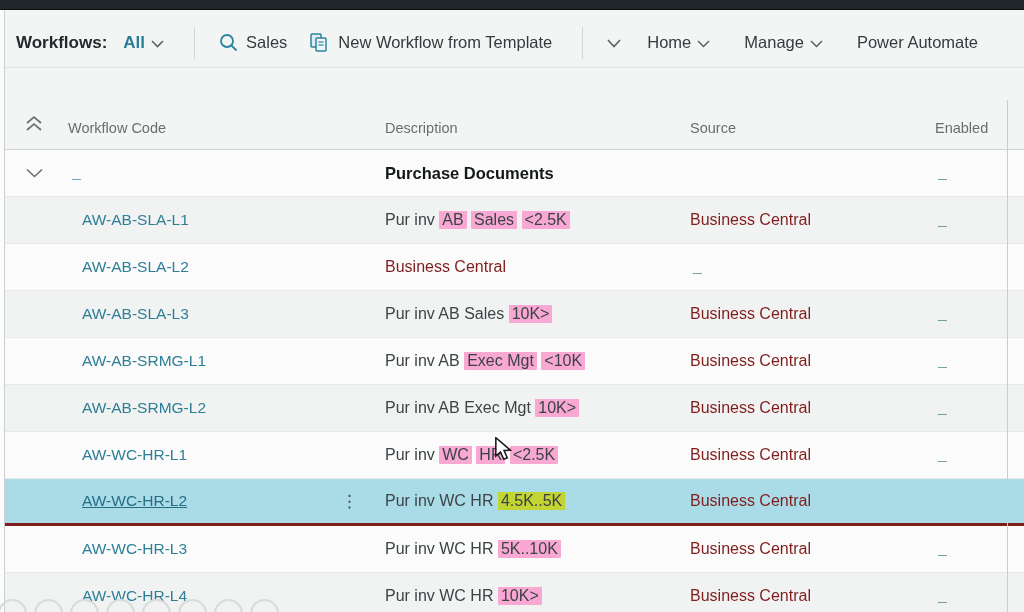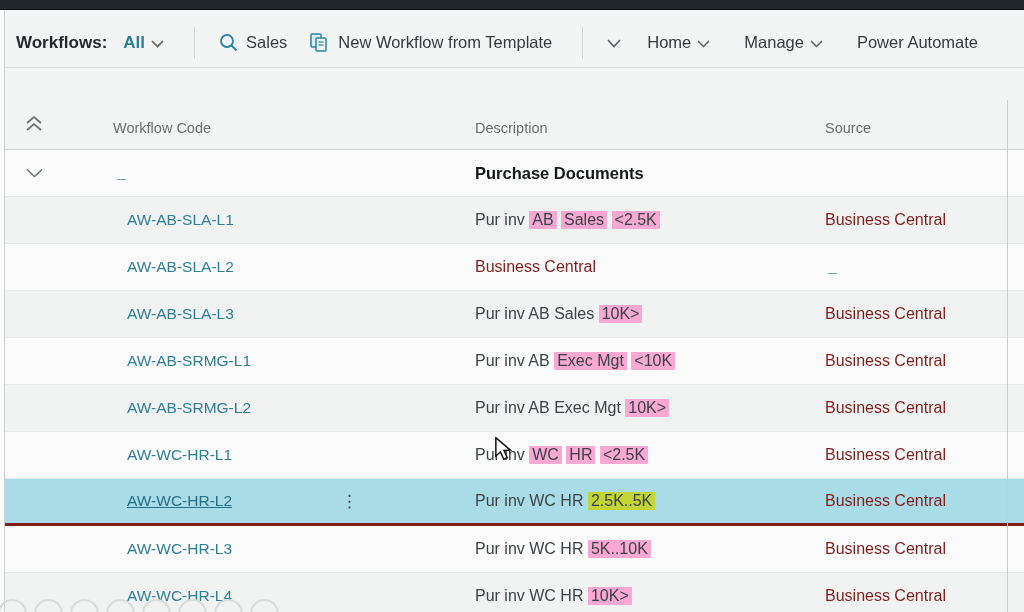--- a/index.html
+++ b/index.html
@@ -25,21 +25,21 @@
   .tb-caption { font-size: 17px; font-weight: bold; color: #23292c; }
   .tb-filter { display: flex; align-items: center; margin-left: 16px; cursor: pointer; }
   .tb-filter .lbl { font-size: 17px; font-weight: bold; color: #2b7d97; }
   .chev { display: inline-block; margin-left: 6px; }
   .tb-divider { width: 1px; height: 32px; background: #d2d6d5; margin: 0 24px 0 30px; }
   .tb-item { display: flex; align-items: center; cursor: pointer; font-size: 16.5px; color: #343b3e; }
   .tb-item .ico { margin-right: 8px; display: inline-flex; }
   .ml22 { margin-left: 22px; } .ml26 { margin-left: 26px; } .ml34 { margin-left: 34px; }
 
   
-  .grid-cols { display: grid; grid-template-columns: 68px 317px 305px 245px 1fr; gap: 45px; }
+  .grid-cols { display: grid; grid-template-columns: 68px 317px 305px 245px 1fr; }
   .thead {
     height: 82px; align-items: end; padding-bottom: 13px;
     border-bottom: 1px solid #cfd3d2; color: #686f6e; font-size: 14.5px;
   }
   .th-ind { display: flex; justify-content: center; padding-bottom: 1px; }
   .trow { height: 47px; align-items: center; border-bottom: 1px solid #e6e9e8; background: #fafbfa; position: relative; }
   .trow.alt { background: #f1f3f2; }
   .trow.selected { background: #aadce7; border-bottom: 3px solid #7f1d1d; }
   .cell { overflow: hidden; white-space: nowrap; }
   .c-ind { display: flex; justify-content: center; align-items: center; }
@@ -213,21 +213,21 @@
     <div class="grid-cols trow ">
       <div class="c-ind"></div>
       <div class="cell c-code"><a class="code-link">AW-WC-HR-L1</a></div>
       <div class="cell c-desc">Pur inv <mark class="hl-y">WC</mark> <mark class="hl-y">HR</mark> <mark class="hl-y">&lt;2.5K</mark></div>
       <div class="cell c-src">Business Central</div>
       <div class="cell c-en">_</div>
     </div>
     <div class="grid-cols trow selected">
       <div class="c-ind"></div>
       <div class="cell c-code"><a class="code-link">AW-WC-HR-L2</a></div>
-      <div class="cell c-desc">Pur inv WC HR <mark class="hl-g">2.5K..5K</mark></div>
+      <div class="cell c-desc">Pur inv WC HR <mark class="hl-g">4.5K..5K</mark></div>
       <div class="cell c-src">Business Central</div>
       <div class="cell c-en"></div>
       <span class="kebab">⋮</span>
     </div>
     <div class="grid-cols trow ">
       <div class="c-ind"></div>
       <div class="cell c-code"><a class="code-link">AW-WC-HR-L3</a></div>
       <div class="cell c-desc">Pur inv WC HR <mark class="hl-y">5K..10K</mark></div>
       <div class="cell c-src">Business Central</div>
       <div class="cell c-en">_</div>

